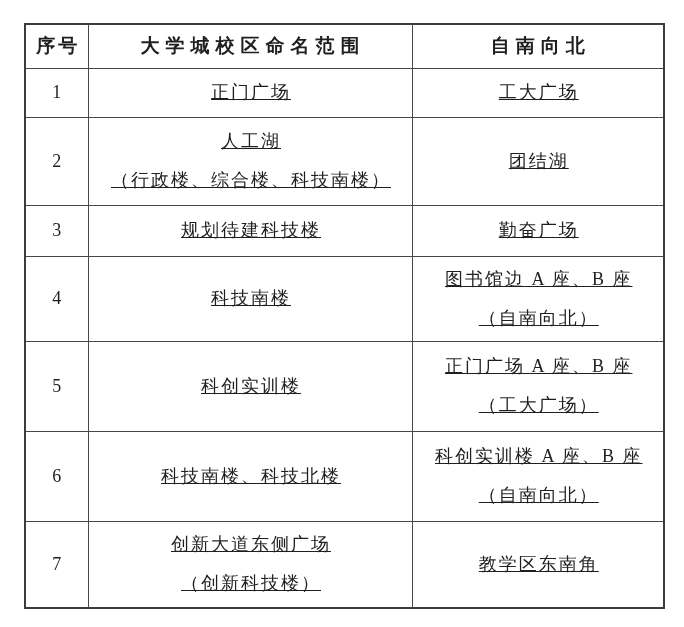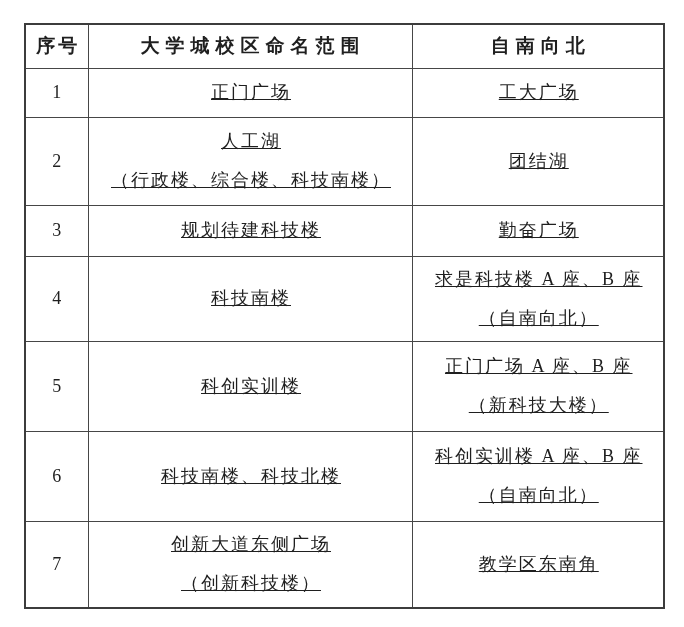--- a/index.html
+++ b/index.html
@@ -120,33 +120,33 @@
           <div class="line">勤奋广场</div>
         </td>
       </tr>
 
       <tr>
         <td class="no-cell">4</td>
         <td>
           <div class="line">科技南楼</div>
         </td>
         <td>
-          <div class="line">求是科技楼 A 座、B 座</div>
+          <div class="line">图书馆边 A 座、B 座</div>
           <div class="line">（自南向北）</div>
         </td>
       </tr>
 
       <tr>
         <td class="no-cell">5</td>
         <td>
           <div class="line">科创实训楼</div>
         </td>
         <td>
           <div class="line">正门广场 A 座、B 座</div>
-          <div class="line">（新科技大楼）</div>
+          <div class="line">（工大广场）</div>
         </td>
       </tr>
 
       <tr>
         <td class="no-cell">6</td>
         <td>
           <div class="line">科技南楼、科技北楼</div>
         </td>
         <td>
           <div class="line">科创实训楼 A 座、B 座</div>

